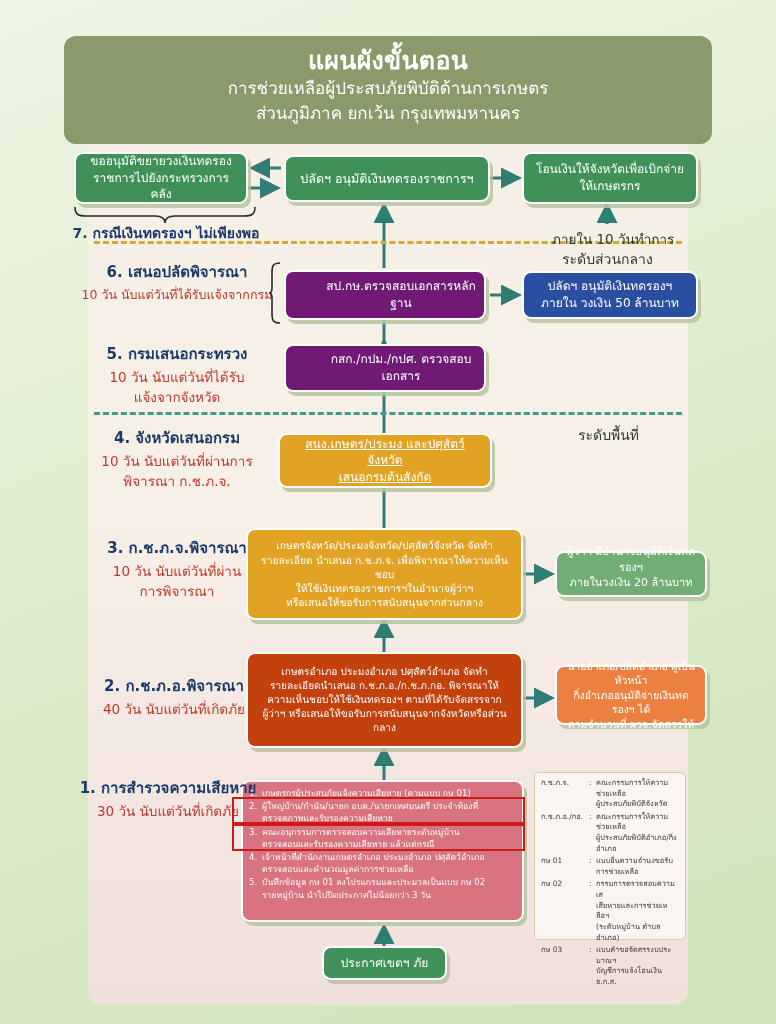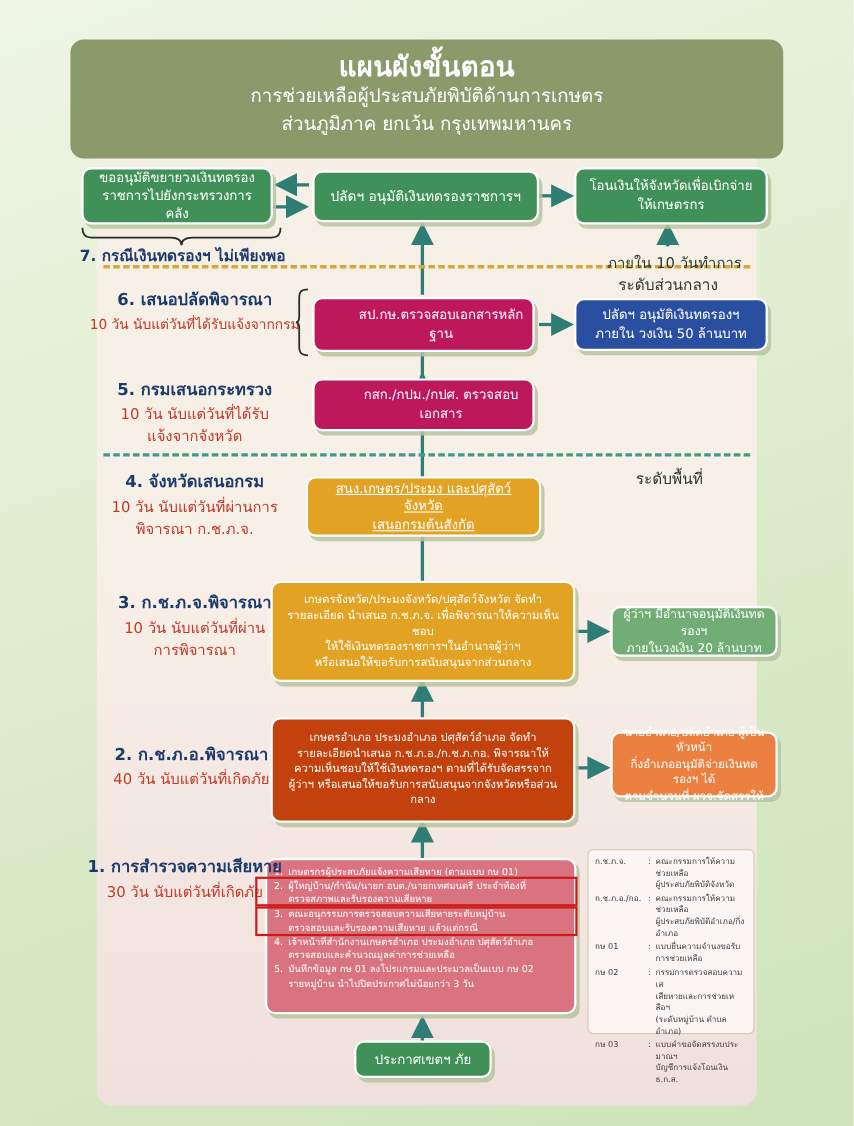--- a/index.html
+++ b/index.html
@@ -48,22 +48,22 @@
     align-items: center;
     justify-content: center;
     text-align: center;
     padding: 5px 8px;
     line-height: 1.38;
     box-shadow: 3px 4px 0 0 rgba(183,195,160,.85);
     border: 2px solid #ffffff;
     z-index: 4;
   }
   .green     { background: #3f9159; }
-  .green-lt  { background: #71ad74; }
-  .blue      { background: #be185d; padding-left: 40px; }
+  .green-lt  { background: #71ad74; align-items: flex-end; }
+  .blue      { background: #701a75; padding-left: 40px; }
   .blue-dk   { background: #2b4fa0; }
   .orange    { background: #e2a324; }
   .orange-dk { background: #ec8040; }
   .pink      { background: #c2410c; }
 
   .node .ln { display: block; }
 
   
   .step {
     position: absolute;

